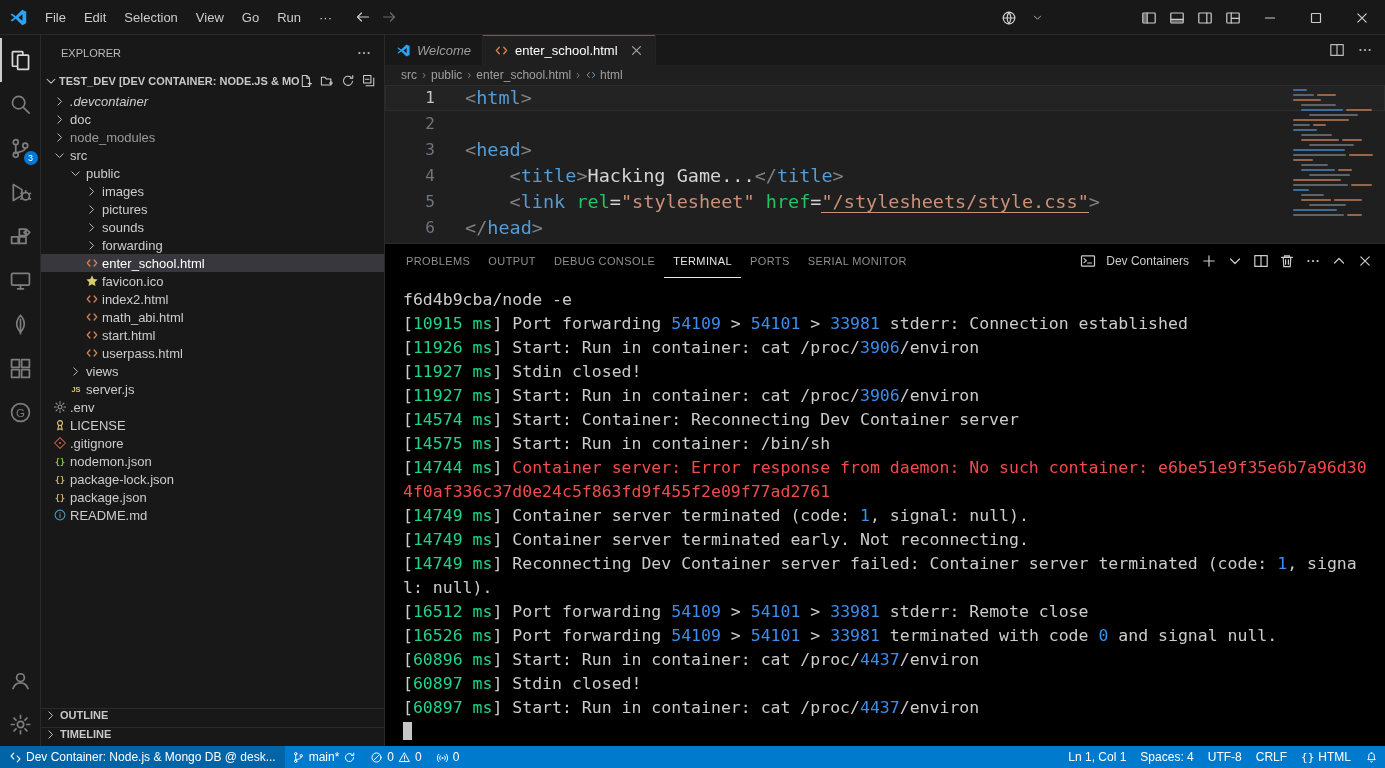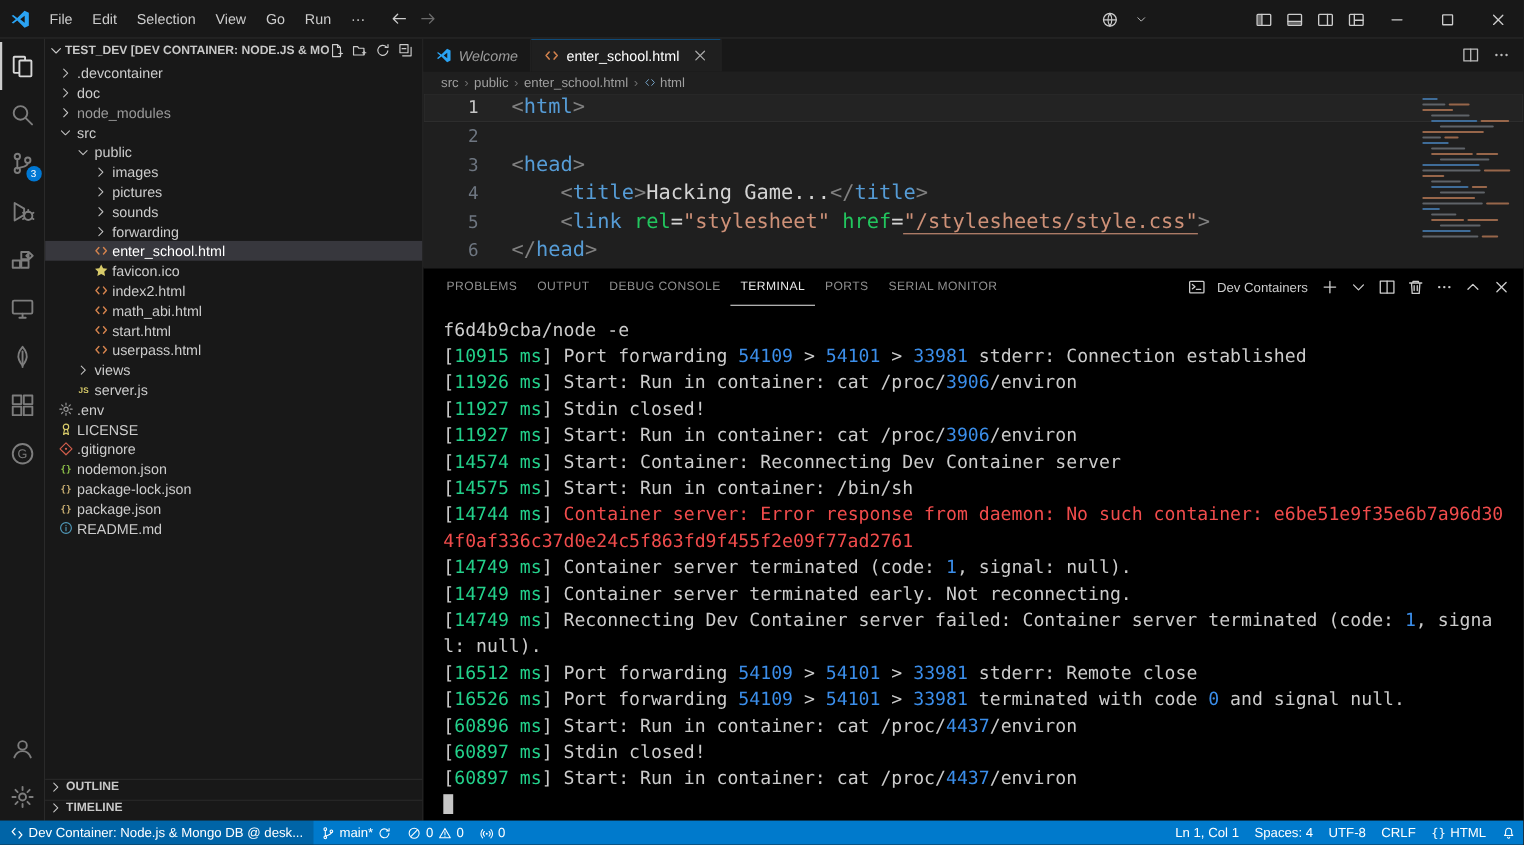--- a/index.html
+++ b/index.html
@@ -263,20 +263,32 @@
         </div>
         <div class="ab-item">
           <svg viewBox="0 0 16 16" fill="none" stroke="currentColor" stroke-width="1.2" stroke-linecap="round" stroke-linejoin="round">
             <circle cx="8" cy="8" r="2.2"></circle>
             <path d="M8 1.6v2M8 12.4v2M1.6 8h2M12.4 8h2M3.5 3.5l1.4 1.4M11.1 11.1l1.4 1.4M12.5 3.5l-1.4 1.4M4.9 11.1l-1.4 1.4"></path>
           </svg>
         </div>
       </div>
 
     <div id="sidebar">
+      <div id="sidebar-header">
+        <span>EXPLORER</span>
+        <span class="ic" style="margin-left:auto">
+            <svg viewBox="0 0 16 16" fill="none" stroke="currentColor" stroke-width="1.2" stroke-linecap="round" stroke-linejoin="round">
+              <g fill="currentColor" stroke="none">
+                <circle cx="3.4" cy="8" r="1.1"></circle>
+                <circle cx="8" cy="8" r="1.1"></circle>
+                <circle cx="12.6" cy="8" r="1.1"></circle>
+              </g>
+            </svg>
+          </span>
+      </div>
       <div id="section-header">
         <span class="ic">
             <svg viewBox="0 0 16 16" fill="none" stroke="currentColor" stroke-width="1.2" stroke-linecap="round" stroke-linejoin="round">
               <path d="M3.5 6 8 10.5 12.5 6"></path>
             </svg>
           </span>
         <span class="sec-title">TEST_DEV [DEV CONTAINER: NODE.JS &amp; MONGO DB ...</span>
         <span class="sec-actions">
           <span class="ic">
               <svg viewBox="0 0 16 16" fill="none" stroke="currentColor" stroke-width="1.2" stroke-linecap="round" stroke-linejoin="round">
@@ -298,21 +310,21 @@
             </span>
           <span class="ic">
               <svg viewBox="0 0 16 16" fill="none" stroke="currentColor" stroke-width="1.2" stroke-linecap="round" stroke-linejoin="round">
                 <rect x="1.8" y="1.8" width="8.4" height="8.4"></rect>
                 <path d="M4 6h4M13.4 4.6v8.8H4.6"></path>
               </svg>
             </span>
         </span>
       </div>
       <div id="tree">
-          <div class="tree-row" style="padding-left: 10px;">
+          <div class="tree-row" style="padding-left: 10px; font-style: italic;">
             <span class="ic tree-chev">
               <svg viewBox="0 0 16 16" fill="none" stroke="currentColor" stroke-width="1.2" stroke-linecap="round" stroke-linejoin="round">
                 <path d="M6 3.5 10.5 8 6 12.5"></path>
               </svg>
             </span>
             <span class="tree-label">.devcontainer</span>
           </div>
           <div class="tree-row" style="padding-left: 10px;">
             <span class="ic tree-chev">
               <svg viewBox="0 0 16 16" fill="none" stroke="currentColor" stroke-width="1.2" stroke-linecap="round" stroke-linejoin="round">

